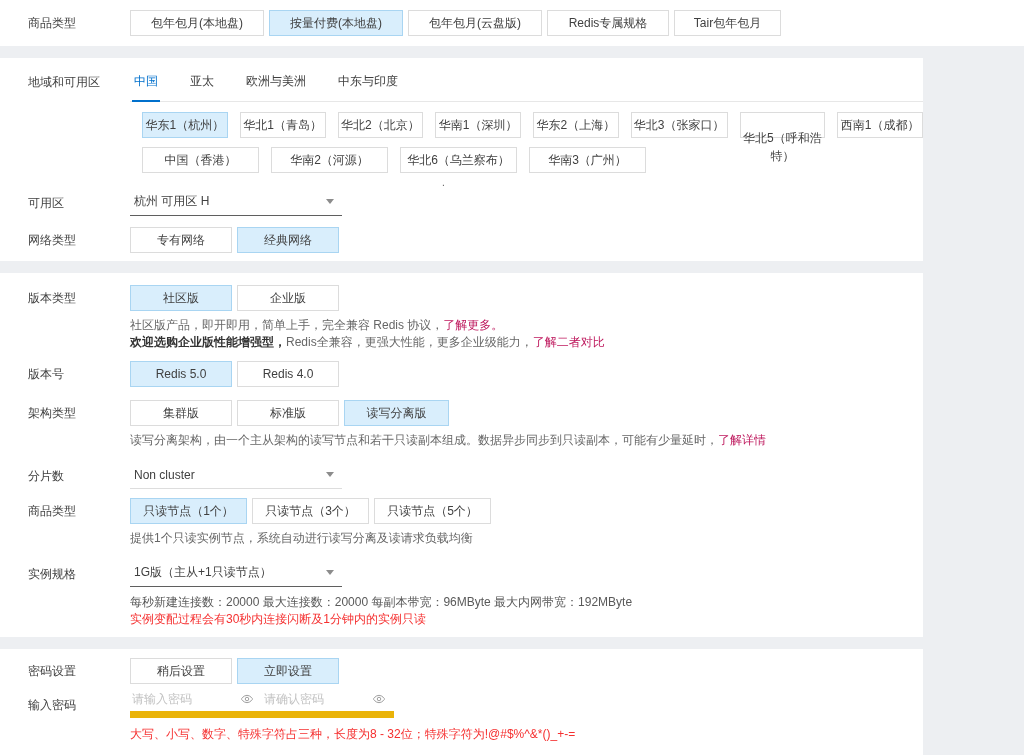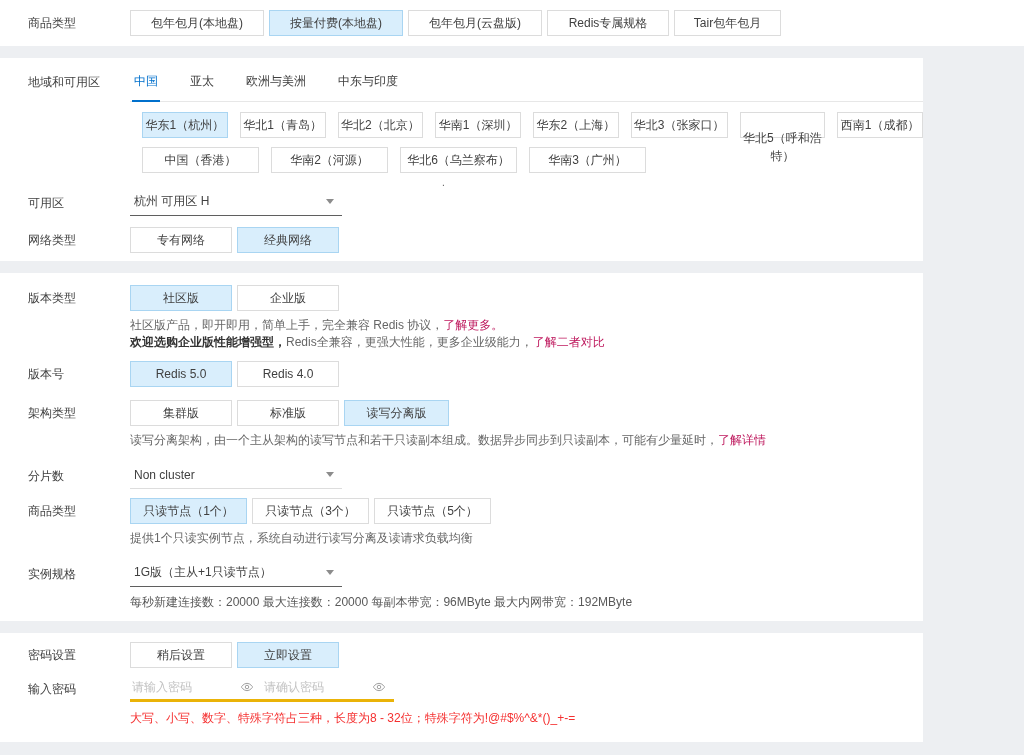--- a/index.html
+++ b/index.html
@@ -49,21 +49,21 @@
   .select.light { border-bottom-color:#dddddd; }
   .caret { width:0; height:0; border-left:4px solid transparent; border-right:4px solid transparent; border-top:5px solid #8c8c8c; }
 
   .desc { color:#666; line-height:17px; margin-top:6px; }
   .desc b { color:#333; }
   a.link { color:#be185d; text-decoration:none; cursor:pointer; }
   .warn { color:#f53030; line-height:16px; }
 
   
   .pw-wrap { display:flex; }
-  .pw-field { display:flex; align-items:center; border-bottom:3px solid #eab308; height:26px; }
+  .pw-field { display:flex; align-items:flex-start; border-bottom:7px solid #eab308; height:26px; }
   .pw-field input {
     border:none; outline:none; width:108px; font-size:12px;
     font-family:inherit; color:#404040; background:transparent; padding:0 0 2px 2px;
   }
   .pw-field input::placeholder { color:#c2c2c2; }
   .eye { display:flex; align-items:center; padding:0 8px 2px 2px; cursor:pointer; }
 </style>
 </head>
 <body>
 
@@ -193,20 +193,21 @@
   </div>
 
   <div class="row" style="margin-top:14px;">
     <div class="row-label">实例规格</div>
     <div class="content">
       <div class="select">
         <span>1G版（主从+1只读节点）</span>
         <span class="caret"></span>
       </div>
       <div class="desc" style="margin-top:7px; color:#595959;">每秒新建连接数：20000 最大连接数：20000 每副本带宽：96MByte 最大内网带宽：192MByte</div>
+      <div class="warn">实例变配过程会有30秒内连接闪断及1分钟内的实例只读</div>
     </div>
   </div>
 
 </div>
 
 <div class="gap"></div>
 
 <div class="section" style="padding:9px 0 16px 0;">
   <div class="row">
     <div class="row-label">密码设置</div>

